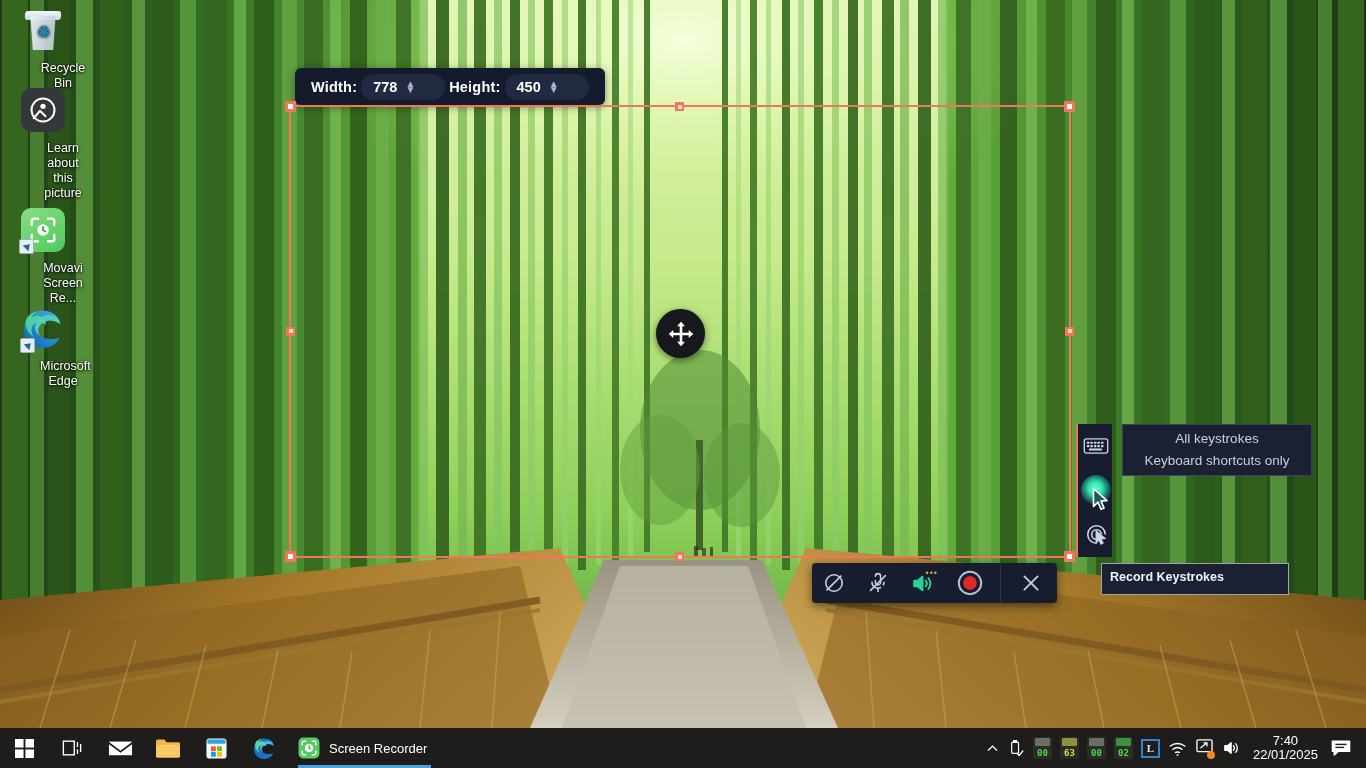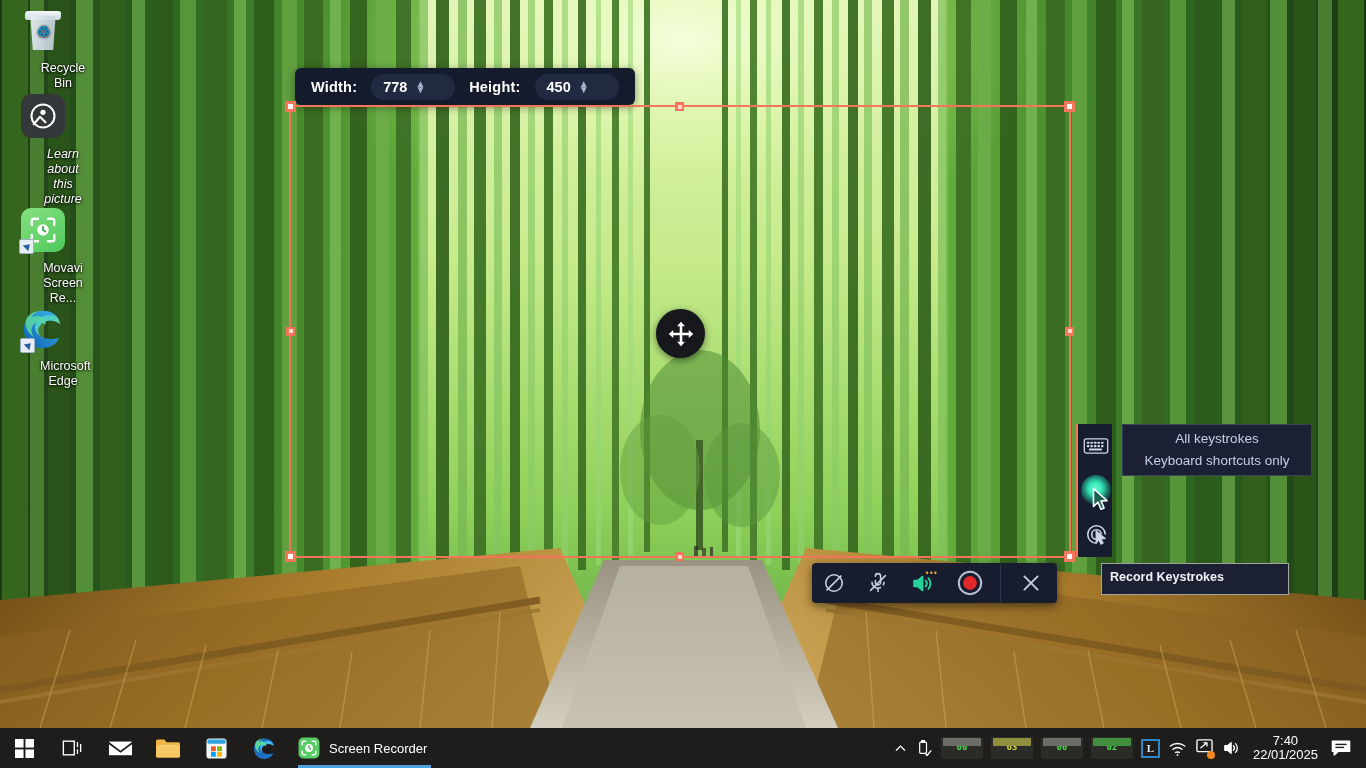--- a/index.html
+++ b/index.html
@@ -61,21 +61,21 @@
   .shortcut-arrow::after {
     content:""; width:0;height:0;
     border-left:4px solid transparent; border-right:4px solid transparent;
     border-bottom:6px solid #2a5f9e; transform:rotate(45deg) translate(0px,-1px);
   }
 
   
   #size-toolbar {
     position:absolute; left:295px; top:68px; height:37px;
     background:#141b2d; border-radius:6px;
-    display:flex; align-items:center; gap:14px; padding:0 16px;
+    display:flex; align-items:center; gap:4px; padding:0 16px;
     box-shadow:0 2px 8px rgba(0,0,0,.45);
   }
   .sz-label { color:#fff; font-size:14.5px; font-weight:bold; letter-spacing:.2px; }
   .sz-field {
     background:#222a42; border-radius:13px; height:26px; min-width:84px;
     display:flex; align-items:center; justify-content:flex-start;
     padding:0 8px 0 12px; gap:8px;
   }
   .sz-val { color:#fff; font-size:14.5px; font-weight:bold; }
   .stepper { display:flex; flex-direction:column; line-height:6px; color:#aab2c6; }
@@ -174,24 +174,24 @@
     height:40px; display:flex; align-items:center; gap:9px; padding:0 14px 0 10px;
     position:relative; cursor:pointer;
   }
   #tb-app .app-name { color:#fff; font-size:13px; }
   #tb-app .active-underline {
     position:absolute; left:10px; right:10px; bottom:0; height:3px; background:#4aa3e0;
   }
   #tray { margin-left:auto; display:flex; align-items:center; height:40px; padding-right:4px; }
   .tray-btn { height:40px; display:flex; align-items:center; justify-content:center; padding:0 4px; cursor:pointer; }
   .mon-chip {
-    width:42px; height:22px; background:#2b2b28; border-radius:2px;
+    width:19px; height:22px; background:#2b2b28; border-radius:2px;
     display:flex; flex-direction:column; justify-content:flex-end; align-items:center;
     font-size:9px; font-weight:bold; color:#4ddb4d; line-height:9px;
-    font-family:"DejaVu Sans Mono", monospace; padding-bottom:7px; position:relative; overflow:hidden;
+    font-family:"DejaVu Sans Mono", monospace; padding-bottom:1px; position:relative; overflow:hidden;
   }
   .mon-chip .top-bar { position:absolute; top:1px; left:2px; right:2px; height:8px; background:#6d6d68; border-radius:1px; }
   .mon-chip.g .top-bar { background:#3f8f3f; }
   #clock {
     color:#fff; font-size:13px; line-height:14px; text-align:center;
     padding:0 8px; cursor:pointer;
   }
   #notif-btn { padding:0 10px 0 4px; }
 </style>
 </head>
@@ -369,21 +369,21 @@
   <div class="glyph">
     <div class="rb">
       <div class="lid"></div>
       <div class="body"></div>
       <div class="recy">♲</div>
     </div>
   </div>
   <span class="label">Recycle Bin</span>
 </div>
 
-<div class="desk-icon" style="left:0px; top:94px;font-style:italic;">
+<div class="desk-icon" style="left:0px; top:88px;">
   <div class="glyph">
     <div class="spot">
       <svg width="30" height="30" viewBox="0 0 24 24" fill="none" stroke="#ffffff" stroke-width="1.6">
         <circle cx="12" cy="12" r="9.2"></circle>
         <circle cx="12" cy="9" r="2.1" fill="#ffffff" stroke="none"></circle>
         <path d="M4.6 18.6 L9.6 12.6 L14 17" stroke-linecap="round" stroke-linejoin="round"></path>
       </svg>
     </div>
   </div>
   <span class="label">Learn about</span>

